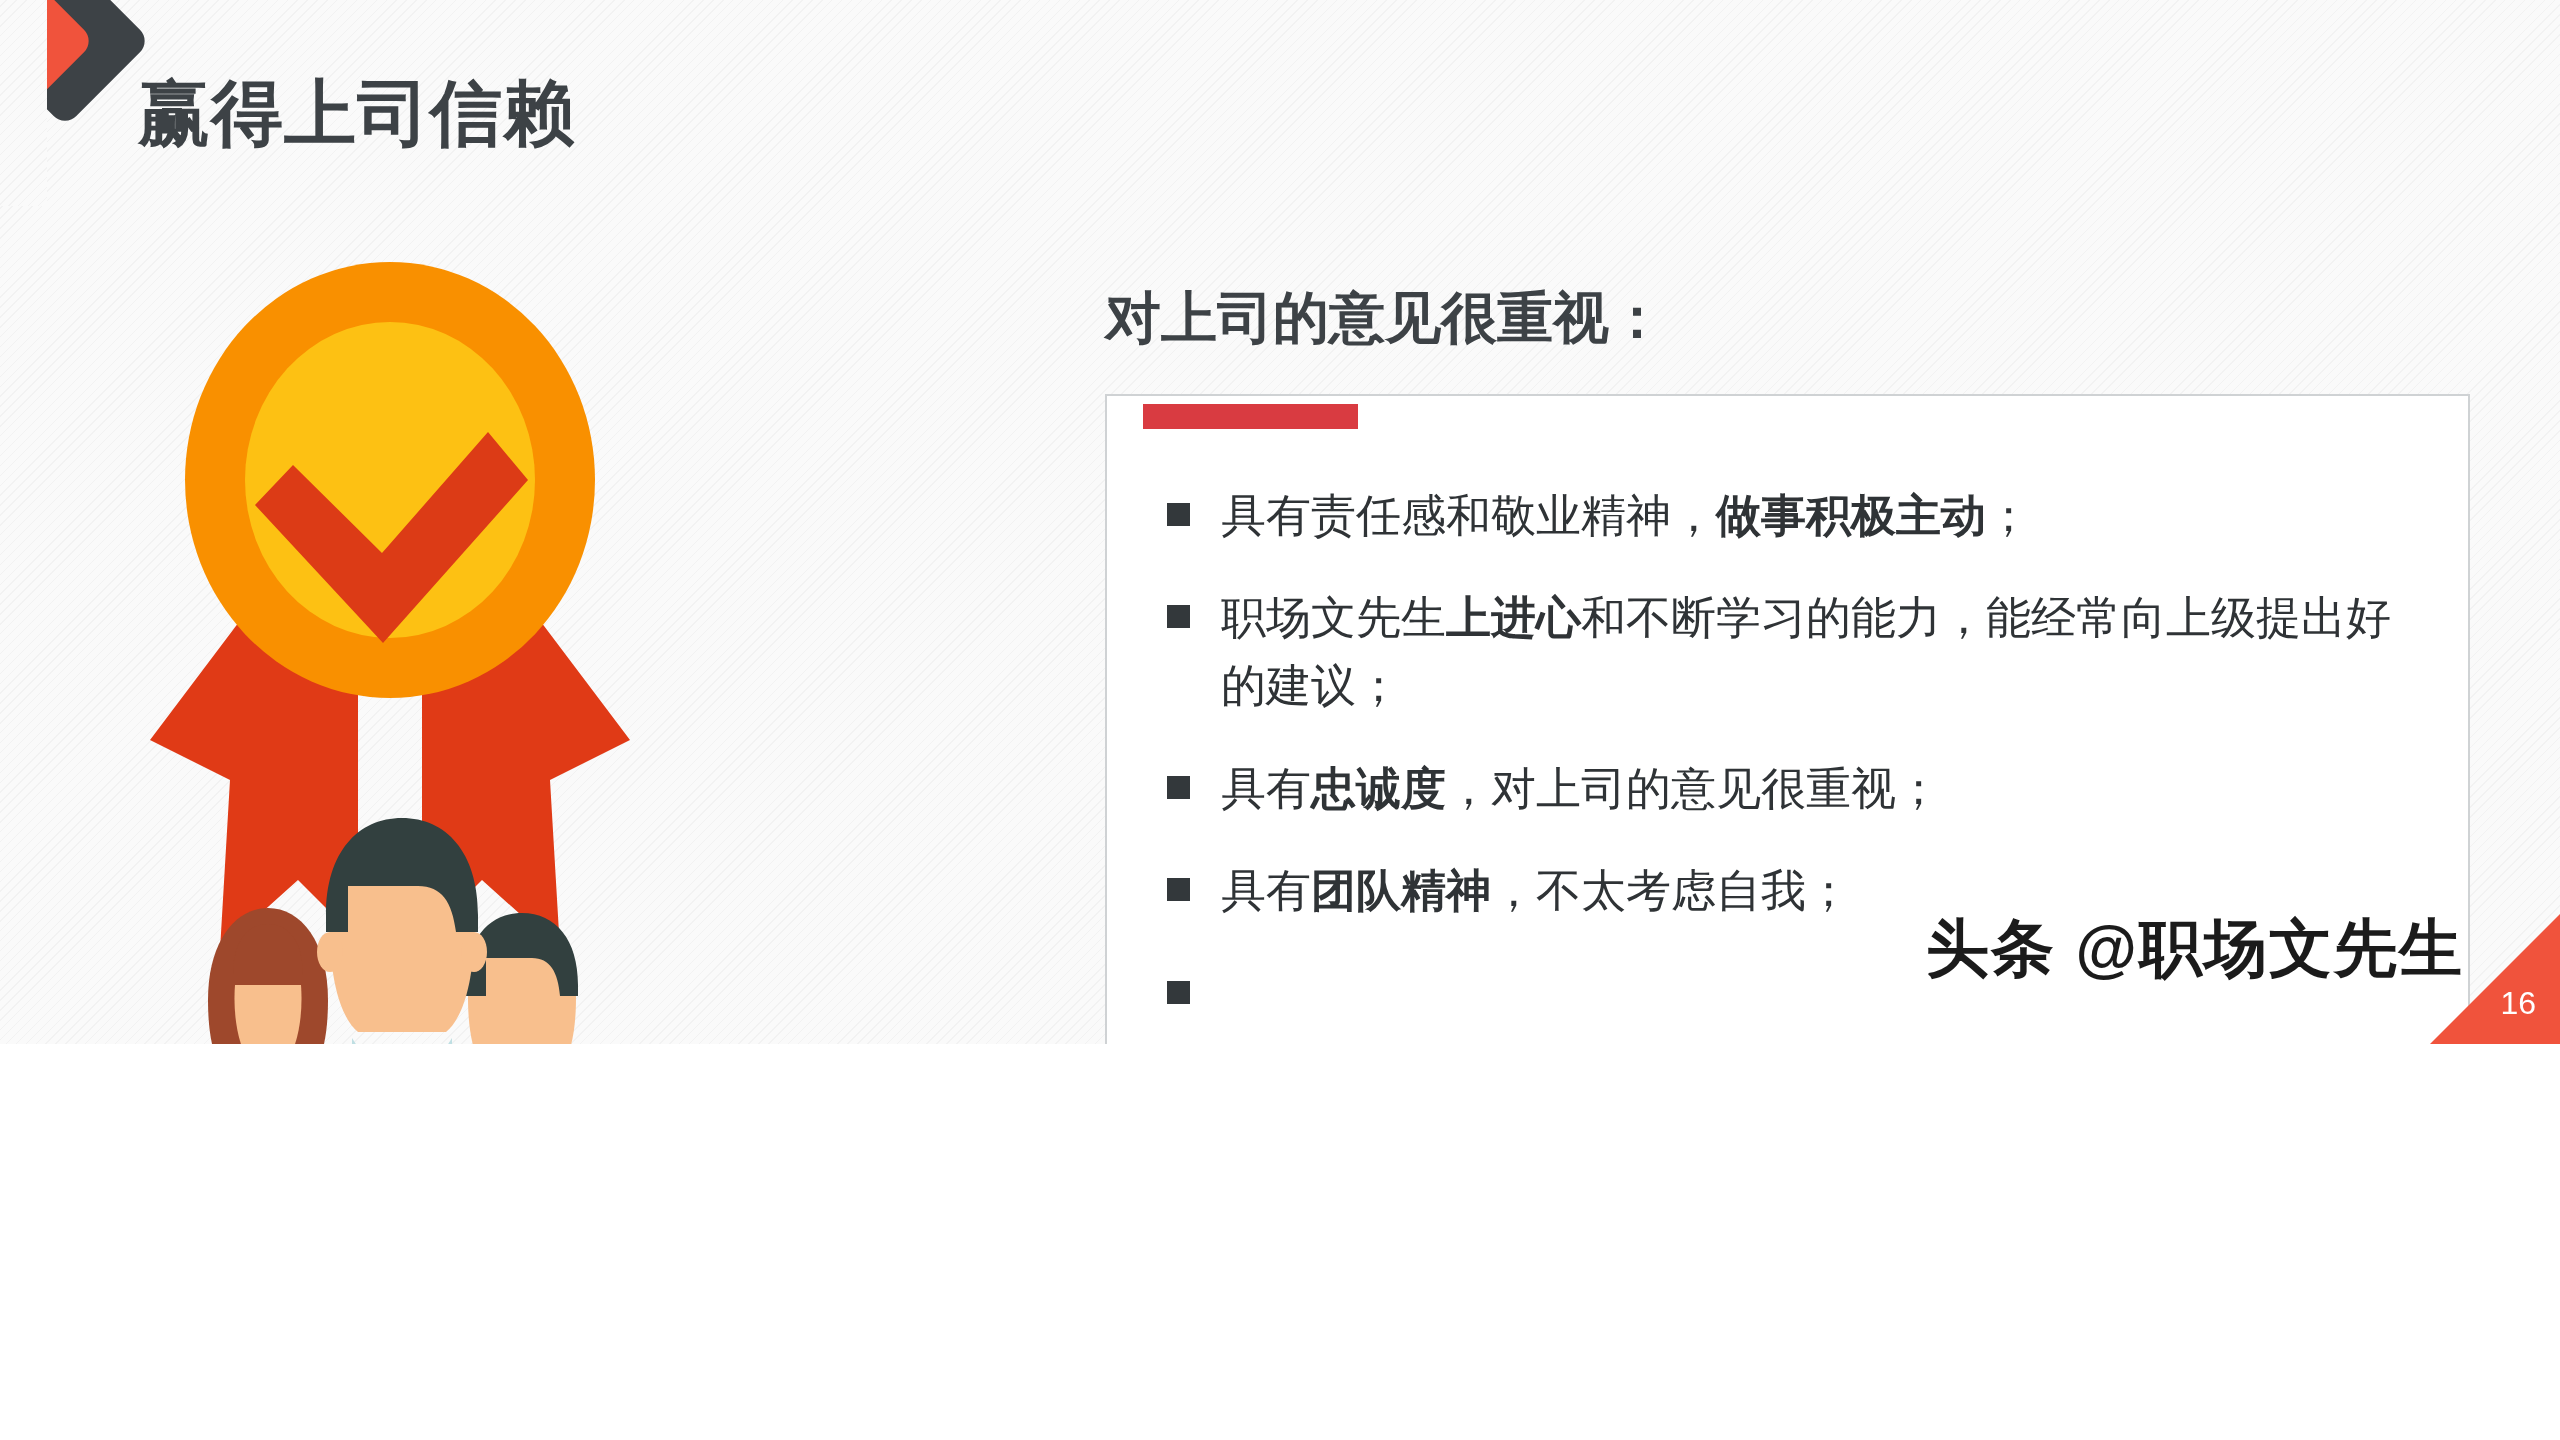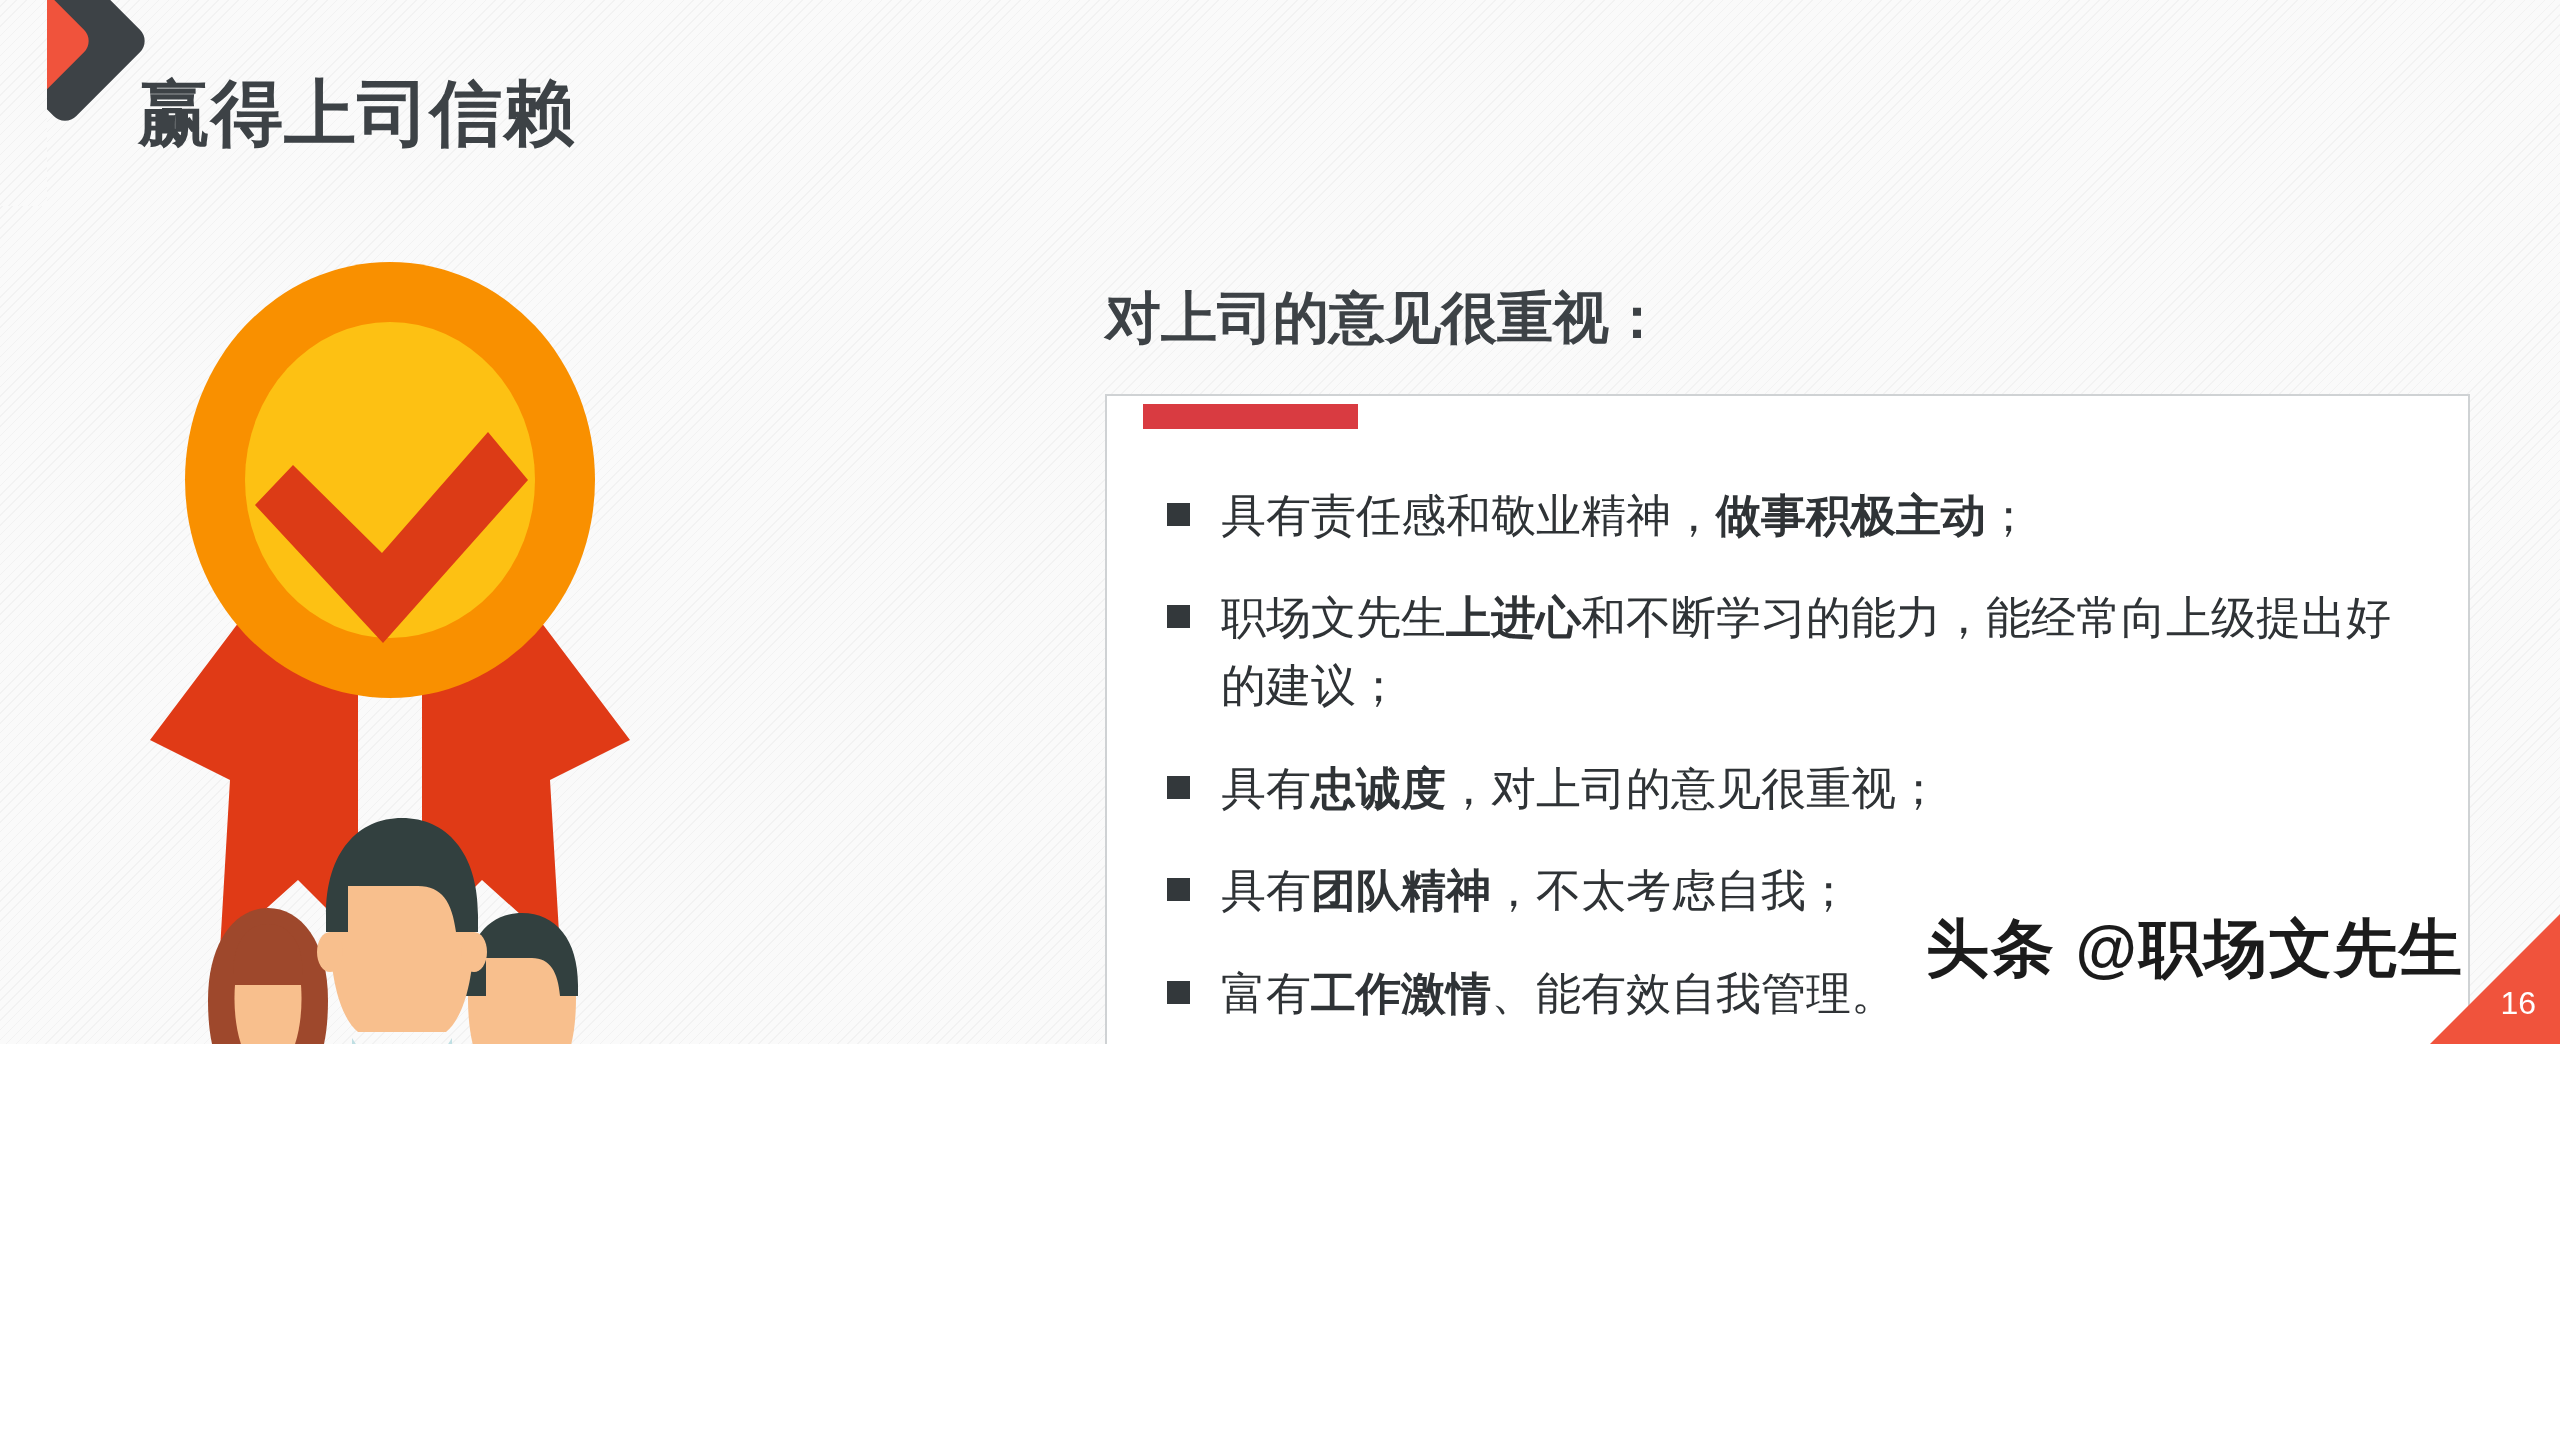--- a/index.html
+++ b/index.html
@@ -259,21 +259,20 @@
         <li>
           <span class="bullet-marker"></span>
           <span class="bullet-text"><span>具有</span><b>忠诚度</b><span>，对上司的意见很重视；</span></span>
         </li>
         <li>
           <span class="bullet-marker"></span>
           <span class="bullet-text"><span>具有</span><b>团队精神</b><span>，不太考虑自我；</span></span>
         </li>
         <li>
           <span class="bullet-marker"></span>
-          <span class="bullet-text"><span>富有</span><b>工作激情</b><span>、能有效自我管理。</span></span>
         </li>
       </ul>
     </div>
   </div>
 
   <div class="watermark">头条 @职场文先生</div>
 
   <div class="corner-triangle"></div>
   <div class="page-number">16</div>
 

